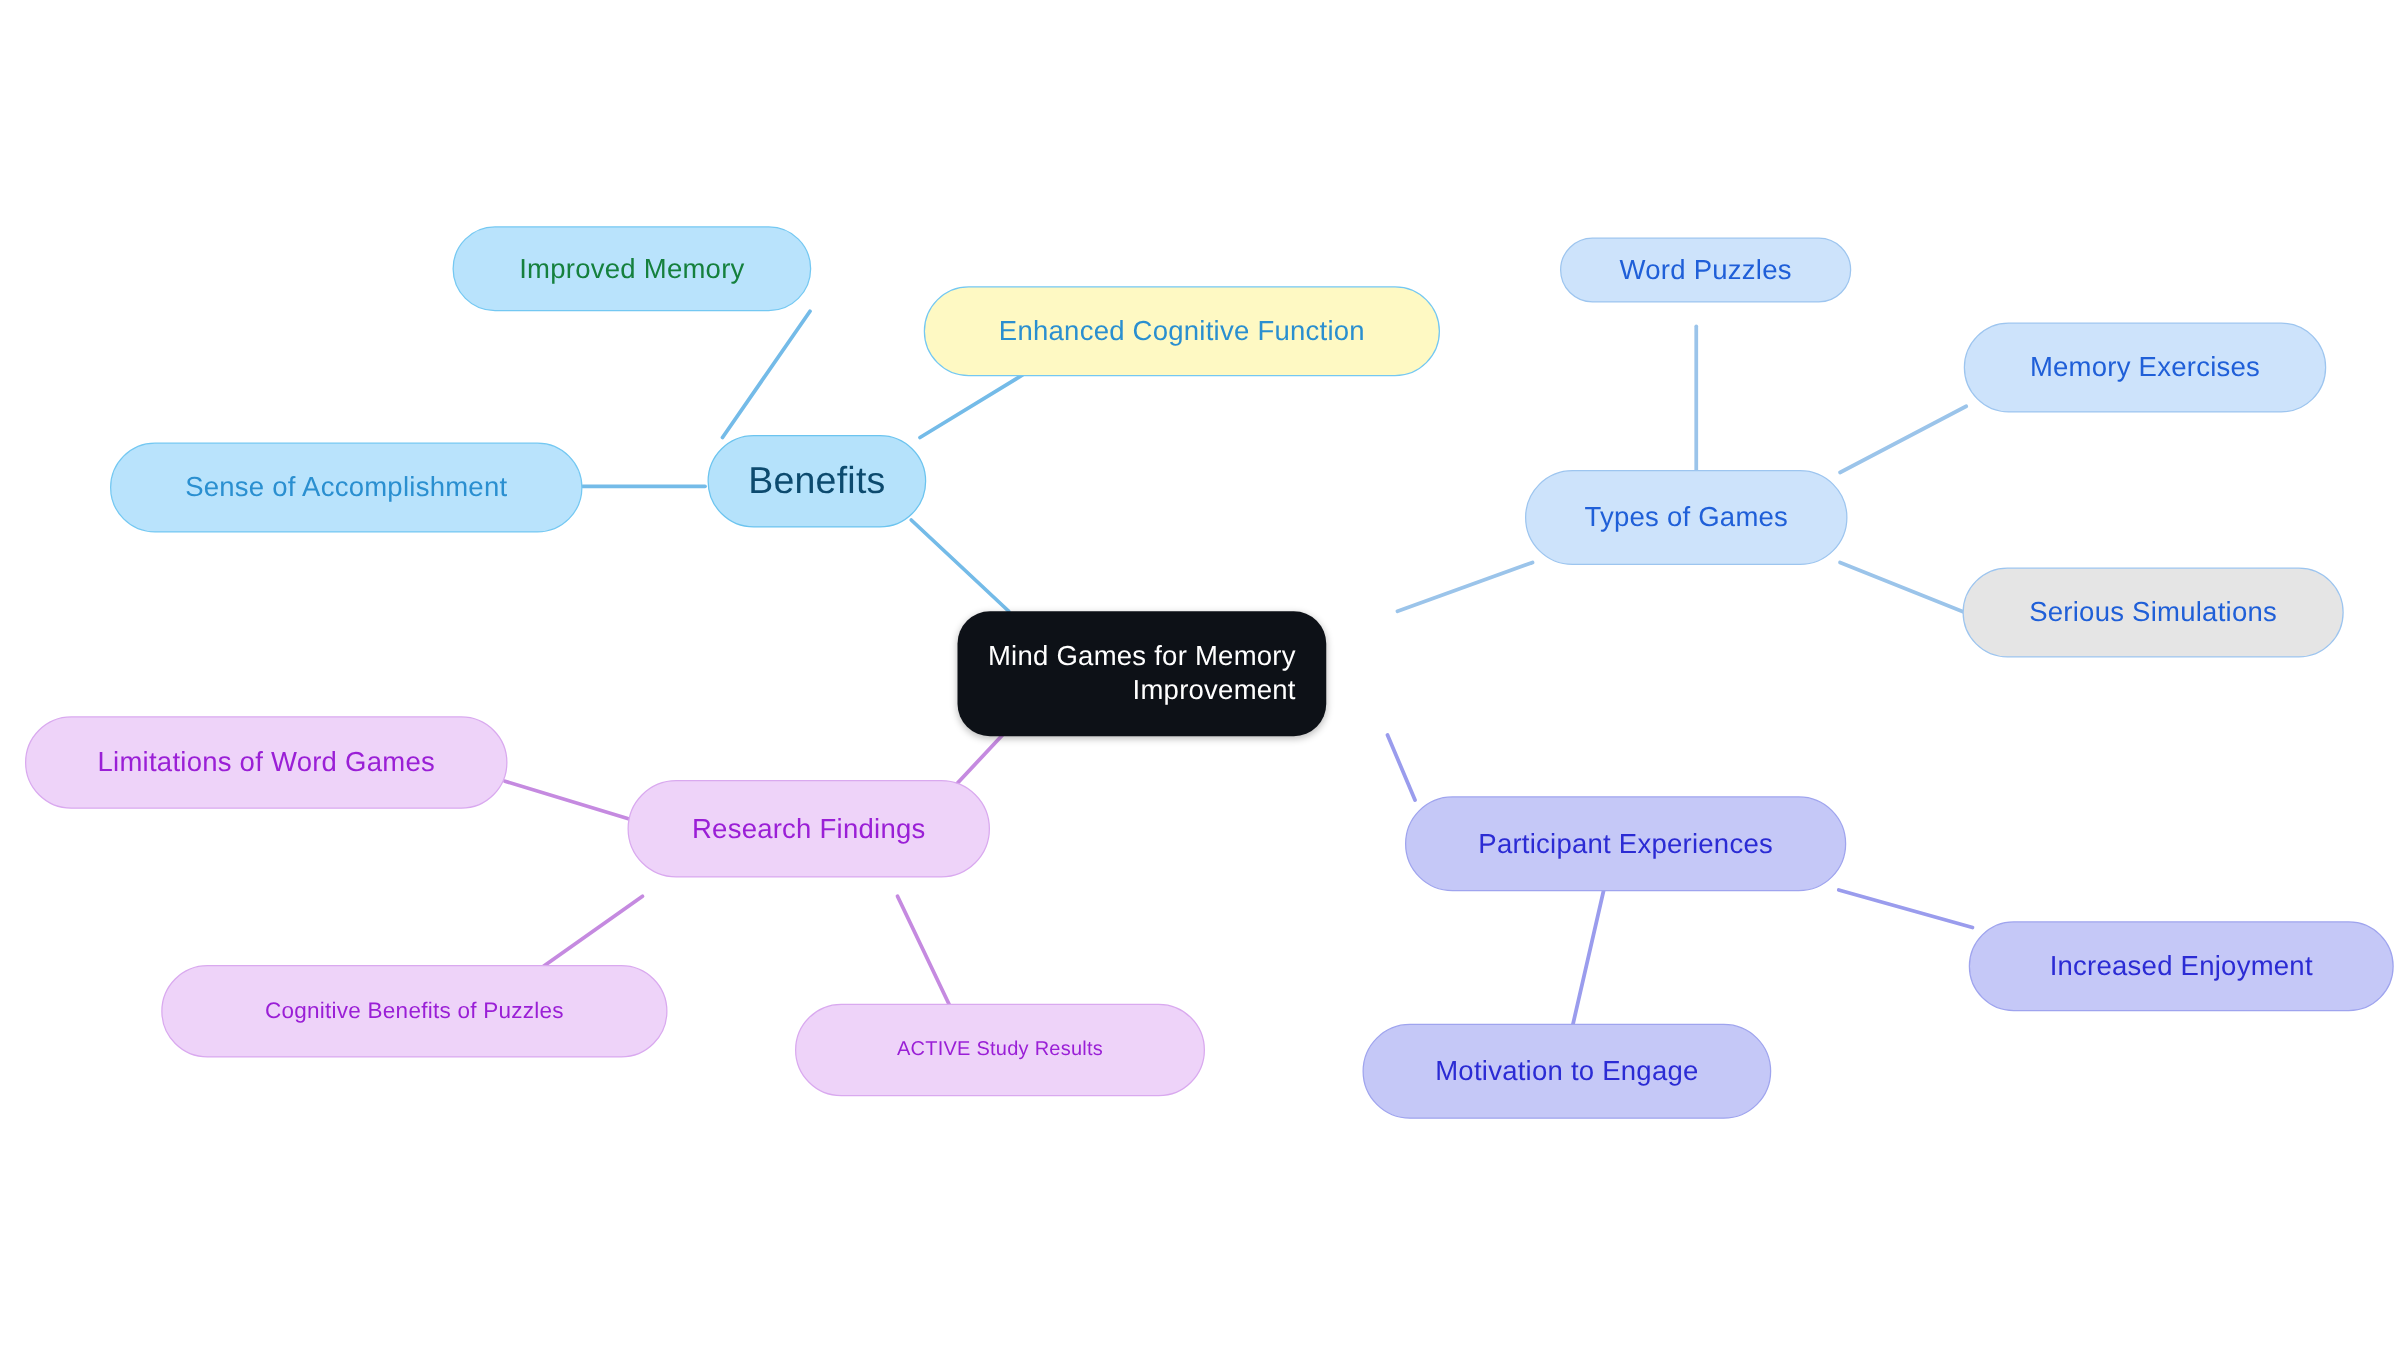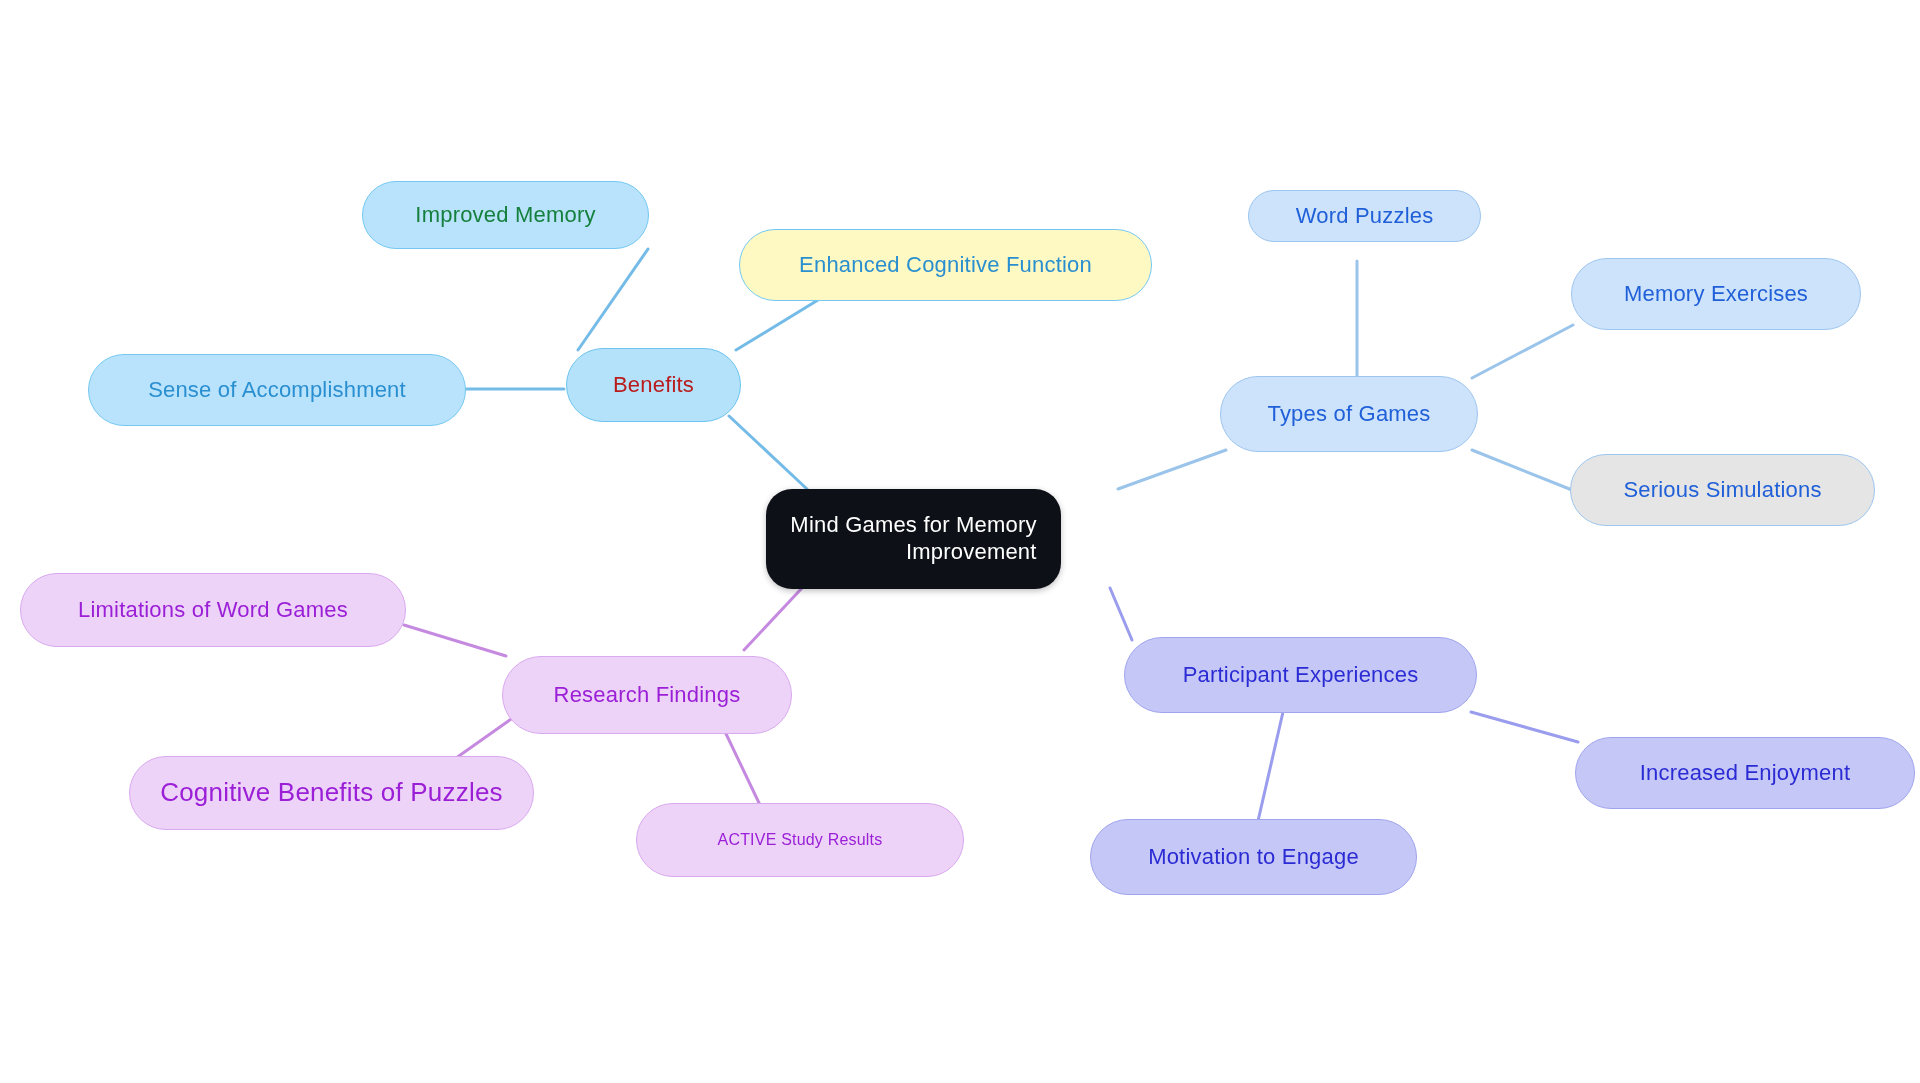--- a/index.html
+++ b/index.html
@@ -68,29 +68,29 @@
       <line x1="1471" y1="712" x2="1578" y2="742" stroke="#9a9ced" stroke-width="3" stroke-linecap="round"></line>
       <line x1="1283" y1="712" x2="1258" y2="821" stroke="#9a9ced" stroke-width="3" stroke-linecap="round"></line>
       <line x1="802" y1="588" x2="744" y2="650" stroke="#c58ae0" stroke-width="3" stroke-linecap="round"></line>
       <line x1="506" y1="656" x2="404" y2="625" stroke="#c58ae0" stroke-width="3" stroke-linecap="round"></line>
       <line x1="514" y1="717" x2="432" y2="775" stroke="#c58ae0" stroke-width="3" stroke-linecap="round"></line>
       <line x1="718" y1="717" x2="760" y2="805" stroke="#c58ae0" stroke-width="3" stroke-linecap="round"></line>
     </svg>
   <div id="nodes-layer">
       <div class="node node-root" style="left: 766px; top: 489px; width: 295px; height: 100px; background: rgb(13, 17, 23); border-color: rgb(13, 17, 23); color: rgb(255, 255, 255); font-size: 22px;"><span class="node-label">Mind Games for Memory
 Improvement</span></div>
-      <div class="node" style="left: 566px; top: 348px; width: 175px; height: 74px; background: rgb(181, 226, 251); border-color: rgb(108, 196, 239); color: #b91c1c; font-size: 22px; text-align: right;"><span class="node-label">Benefits</span></div>
+      <div class="node" style="left: 566px; top: 348px; width: 175px; height: 74px; background: rgb(181, 226, 251); border-color: rgb(108, 196, 239); color: #0c4a6e; font-size: 30px; text-align: right;"><span class="node-label">Benefits</span></div>
       <div class="node" style="left: 362px; top: 181px; width: 287px; height: 68px; background: rgb(185, 227, 252); border-color: rgb(116, 200, 242); color: #15803d; font-size: 22px;"><span class="node-label">Improved Memory</span></div>
       <div class="node" style="left: 739px; top: 229px; width: 413px; height: 72px; background: #fef9c3; border-color: rgb(116, 200, 242); color: rgb(42, 143, 208); font-size: 22px;"><span class="node-label">Enhanced Cognitive Function</span></div>
       <div class="node" style="left: 88px; top: 354px; width: 378px; height: 72px; background: rgb(185, 227, 252); border-color: rgb(116, 200, 242); color: rgb(42, 143, 208); font-size: 22px;"><span class="node-label">Sense of Accomplishment</span></div>
       <div class="node" style="left: 1220px; top: 376px; width: 258px; height: 76px; background: rgb(205, 227, 251); border-color: rgb(157, 197, 239); color: rgb(31, 95, 216); font-size: 22px;"><span class="node-label">Types of Games</span></div>
       <div class="node" style="left: 1248px; top: 190px; width: 233px; height: 52px; background: rgb(205, 227, 251); border-color: rgb(157, 197, 239); color: rgb(31, 95, 216); font-size: 22px;"><span class="node-label">Word Puzzles</span></div>
       <div class="node" style="left: 1571px; top: 258px; width: 290px; height: 72px; background: rgb(205, 227, 251); border-color: rgb(157, 197, 239); color: rgb(31, 95, 216); font-size: 22px;"><span class="node-label">Memory Exercises</span></div>
       <div class="node" style="left: 1570px; top: 454px; width: 305px; height: 72px; background: #e5e5e5; border-color: rgb(157, 197, 239); color: rgb(31, 95, 216); font-size: 22px;"><span class="node-label">Serious Simulations</span></div>
       <div class="node" style="left: 1124px; top: 637px; width: 353px; height: 76px; background: rgb(197, 200, 247); border-color: rgb(159, 164, 238); color: rgb(43, 43, 212); font-size: 22px;"><span class="node-label">Participant Experiences</span></div>
       <div class="node" style="left: 1575px; top: 737px; width: 340px; height: 72px; background: rgb(197, 200, 247); border-color: rgb(159, 164, 238); color: rgb(43, 43, 212); font-size: 22px;"><span class="node-label">Increased Enjoyment</span></div>
       <div class="node" style="left: 1090px; top: 819px; width: 327px; height: 76px; background: rgb(197, 200, 247); border-color: rgb(159, 164, 238); color: rgb(43, 43, 212); font-size: 22px;"><span class="node-label">Motivation to Engage</span></div>
-      <div class="node" style="left: 502px; top: 656px; width: 290px; height: 78px; background: rgb(238, 211, 249); border-color: rgb(217, 169, 239); color: rgb(154, 31, 214); font-size: 22px;"><span class="node-label">Research Findings</span></div>
+      <div class="node" style="left: 502px; top: 624px; width: 290px; height: 78px; background: rgb(238, 211, 249); border-color: rgb(217, 169, 239); color: rgb(154, 31, 214); font-size: 22px;"><span class="node-label">Research Findings</span></div>
       <div class="node" style="left: 20px; top: 573px; width: 386px; height: 74px; background: rgb(238, 211, 249); border-color: rgb(217, 169, 239); color: rgb(154, 31, 214); font-size: 22px;"><span class="node-label">Limitations of Word Games</span></div>
-      <div class="node" style="left: 129px; top: 756px; width: 405px; height: 74px; background: rgb(238, 211, 249); border-color: rgb(217, 169, 239); color: rgb(154, 31, 214); font-size: 26px;"><span class="node-label">Cognitive Benefits of Puzzles</span></div>
+      <div class="node" style="left: 129px; top: 772px; width: 405px; height: 74px; background: rgb(238, 211, 249); border-color: rgb(217, 169, 239); color: rgb(154, 31, 214); font-size: 18px;"><span class="node-label">Cognitive Benefits of Puzzles</span></div>
       <div class="node" style="left: 636px; top: 803px; width: 328px; height: 74px; background: rgb(238, 211, 249); border-color: rgb(217, 169, 239); color: rgb(154, 31, 214); font-size: 16px;"><span class="node-label">ACTIVE Study Results</span></div>
     </div>
 </div>
 
 </body></html>

